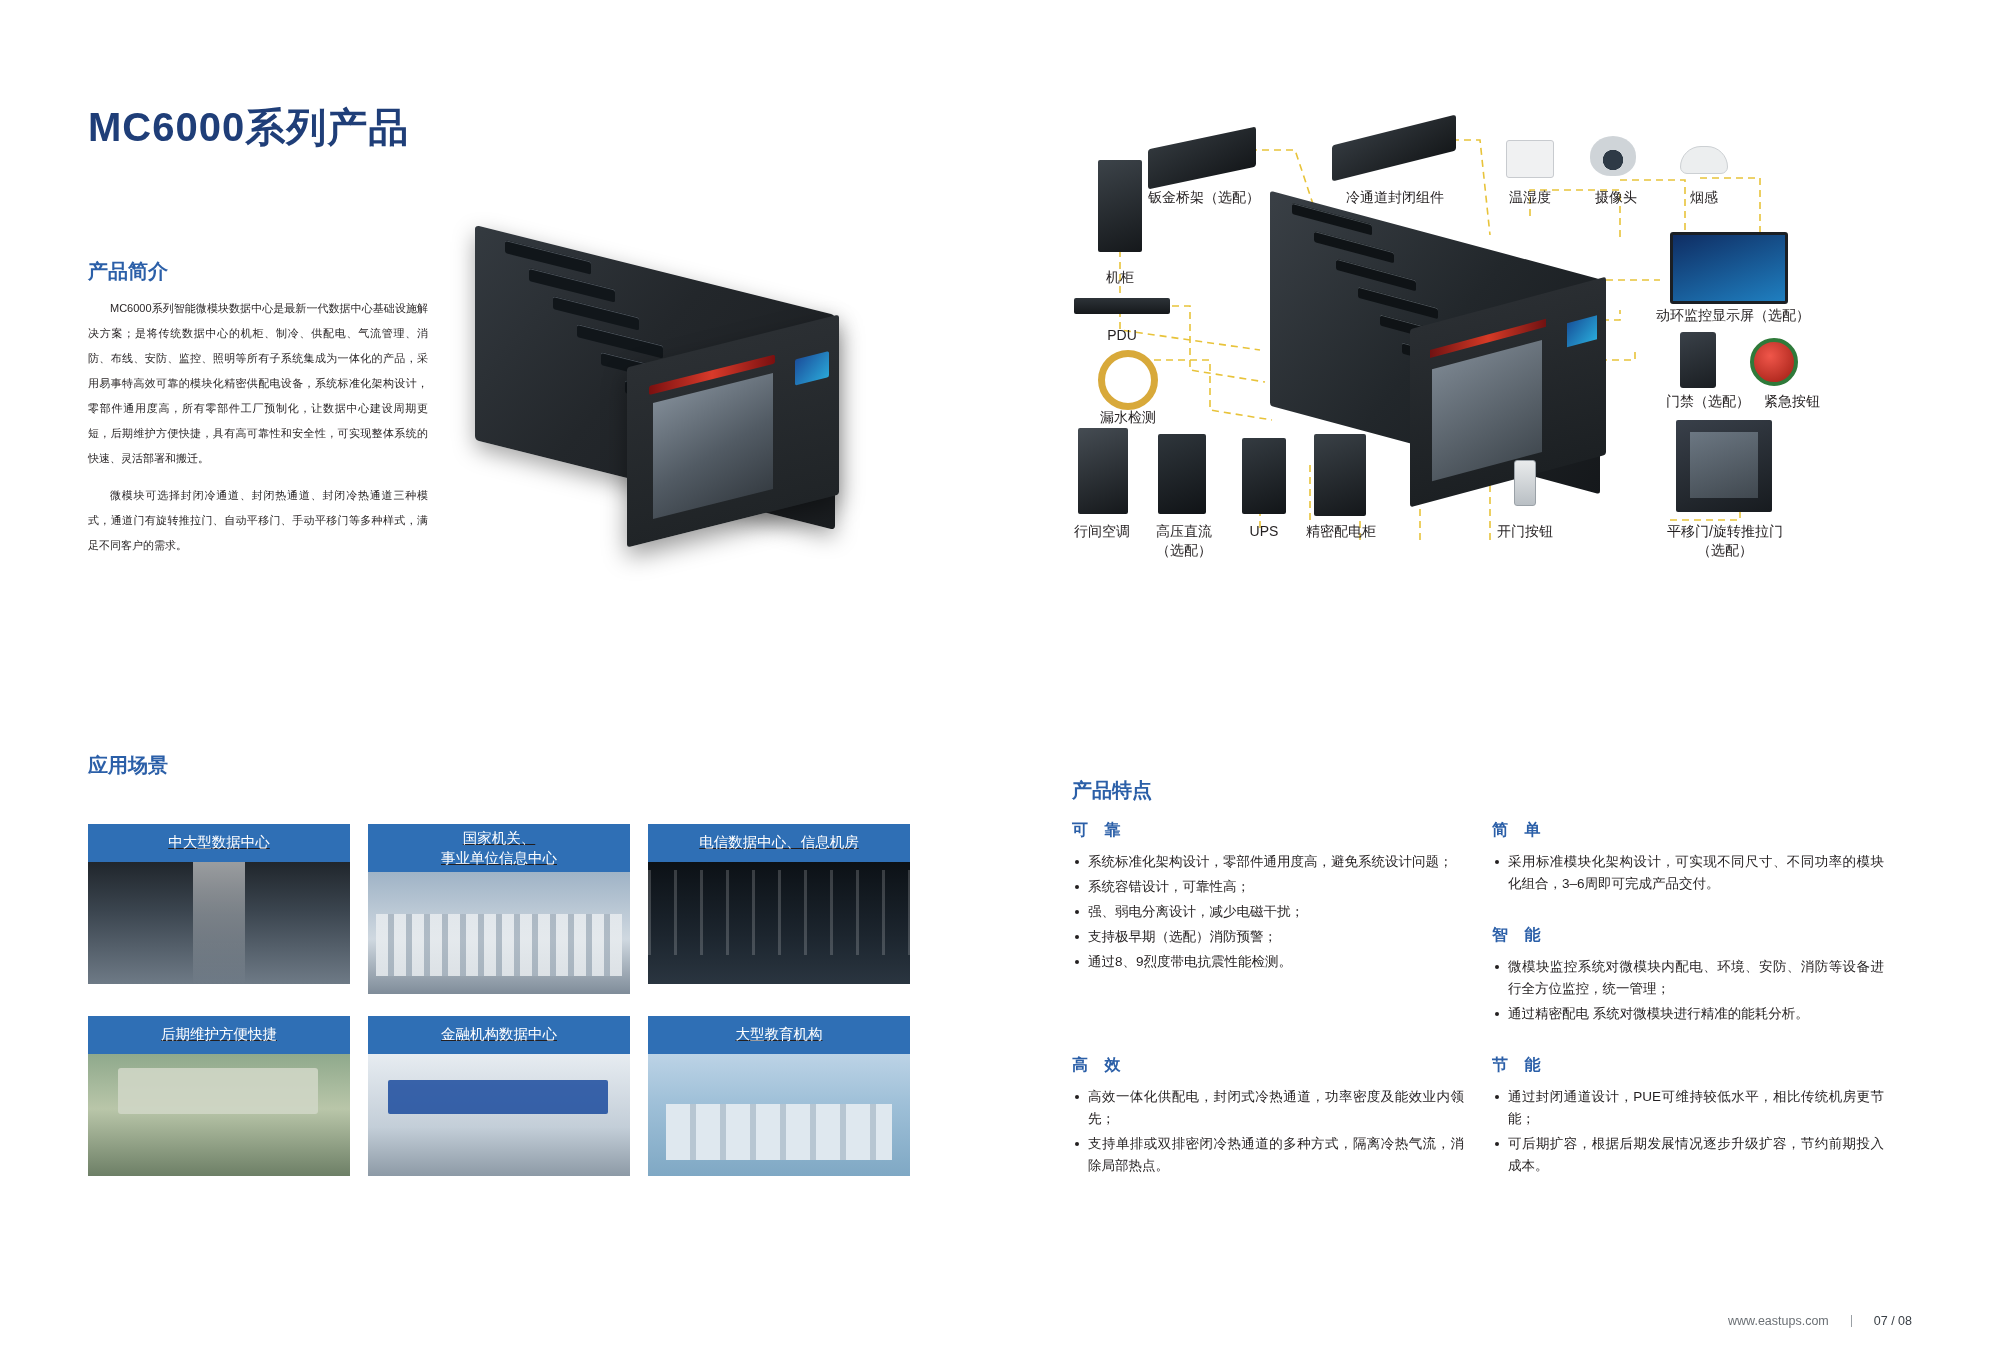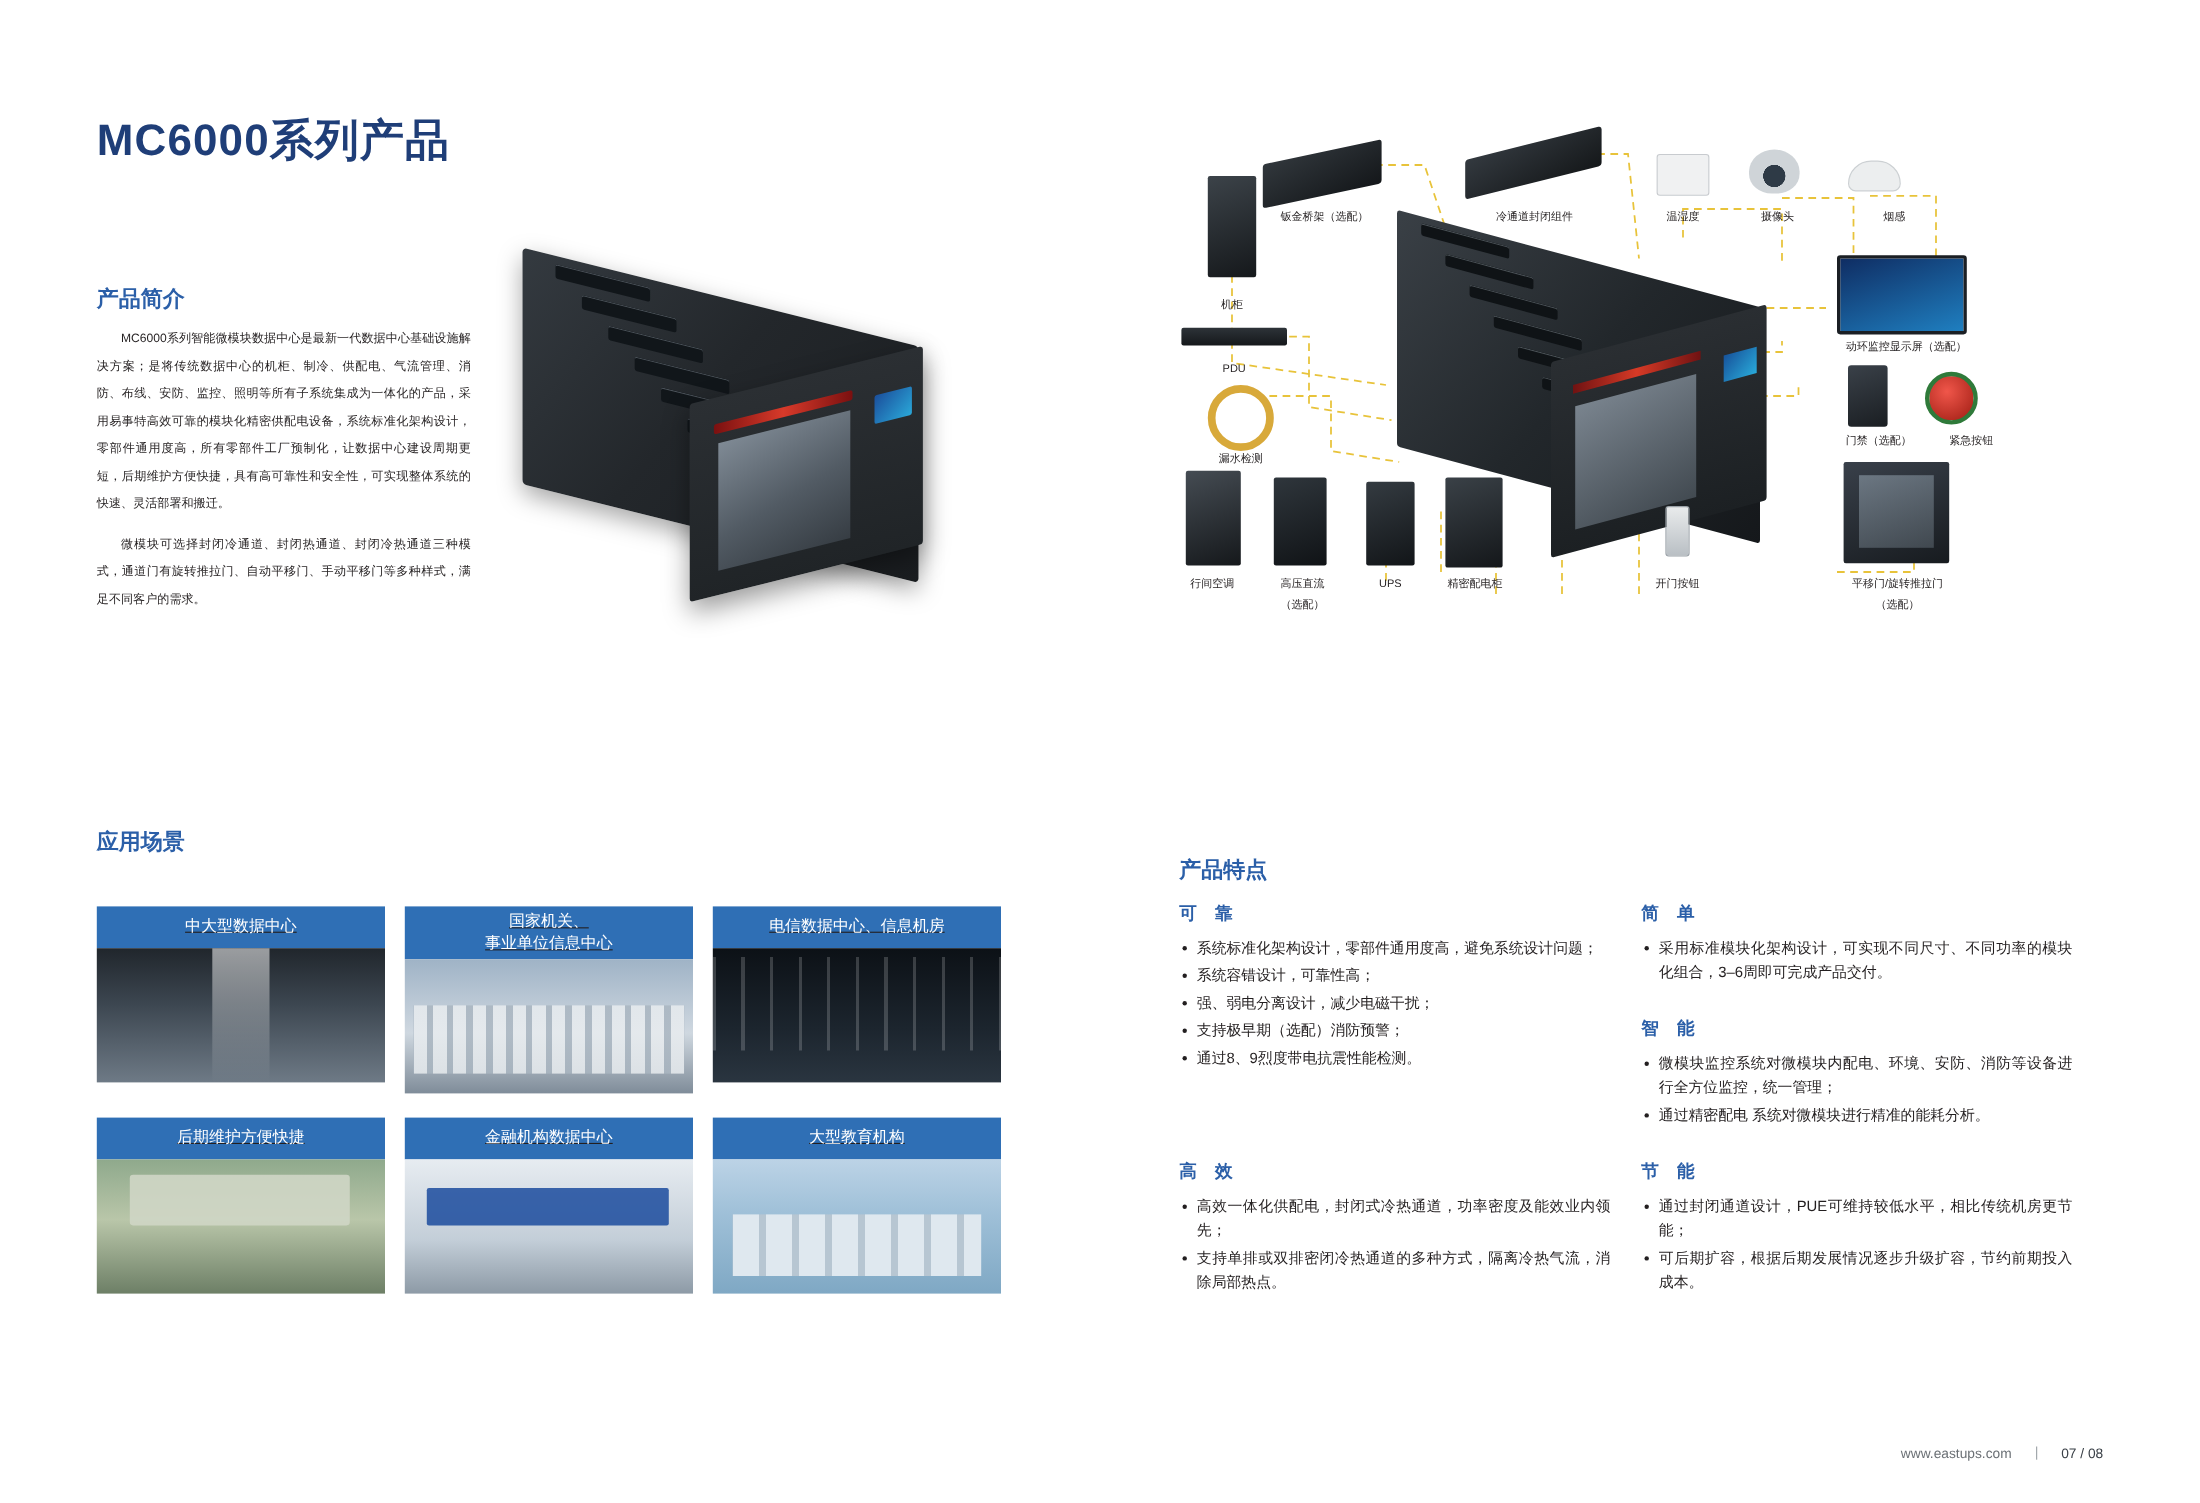--- a/index.html
+++ b/index.html
@@ -202,21 +202,21 @@
   
   .diagram {
     position: absolute;
     left: 1060px;
     top: 120px;
     width: 880px;
     height: 560px;
   }
   .dg-label {
     position: absolute;
-    font-size: 10px;
+    font-size: 14px;
     color: #231f20;
     text-align: center;
     line-height: 19px;
     white-space: nowrap;
   }
   .dg-cluster {
     position: absolute;
     left: 190px;
     top: 95px;
     width: 440px;
@@ -469,21 +469,21 @@
     <div class="part tray2" style="left:272px; top:10px;"></div>
     <div class="dg-label" style="left:244px; top:68px; width:182px;">冷通道封闭组件</div>
 
     <div class="part sensor" style="left:446px; top:20px;"></div>
     <div class="dg-label" style="left:420px; top:68px; width:100px;">温湿度</div>
 
     <div class="part cam" style="left:530px; top:16px;"></div>
     <div class="dg-label" style="left:506px; top:68px; width:100px;">摄像头</div>
 
     <div class="part smoke" style="left:620px; top:26px;"></div>
-    <div class="dg-label" style="left:616px; top:68px; width:92px;">烟感</div>
+    <div class="dg-label" style="left:598px; top:68px; width:92px;">烟感</div>
 
     <div class="part screen" style="left:610px; top:112px;"></div>
     <div class="dg-label" style="left:548px; top:186px; width:250px;">动环监控显示屏（选配）</div>
 
     <div class="part access" style="left:620px; top:212px;"></div>
     <div class="dg-label" style="left:578px; top:272px; width:140px;">门禁（选配）</div>
 
     <div class="part estop" style="left:690px; top:218px;"></div>
     <div class="dg-label" style="left:672px; top:272px; width:120px;">紧急按钮</div>
 

